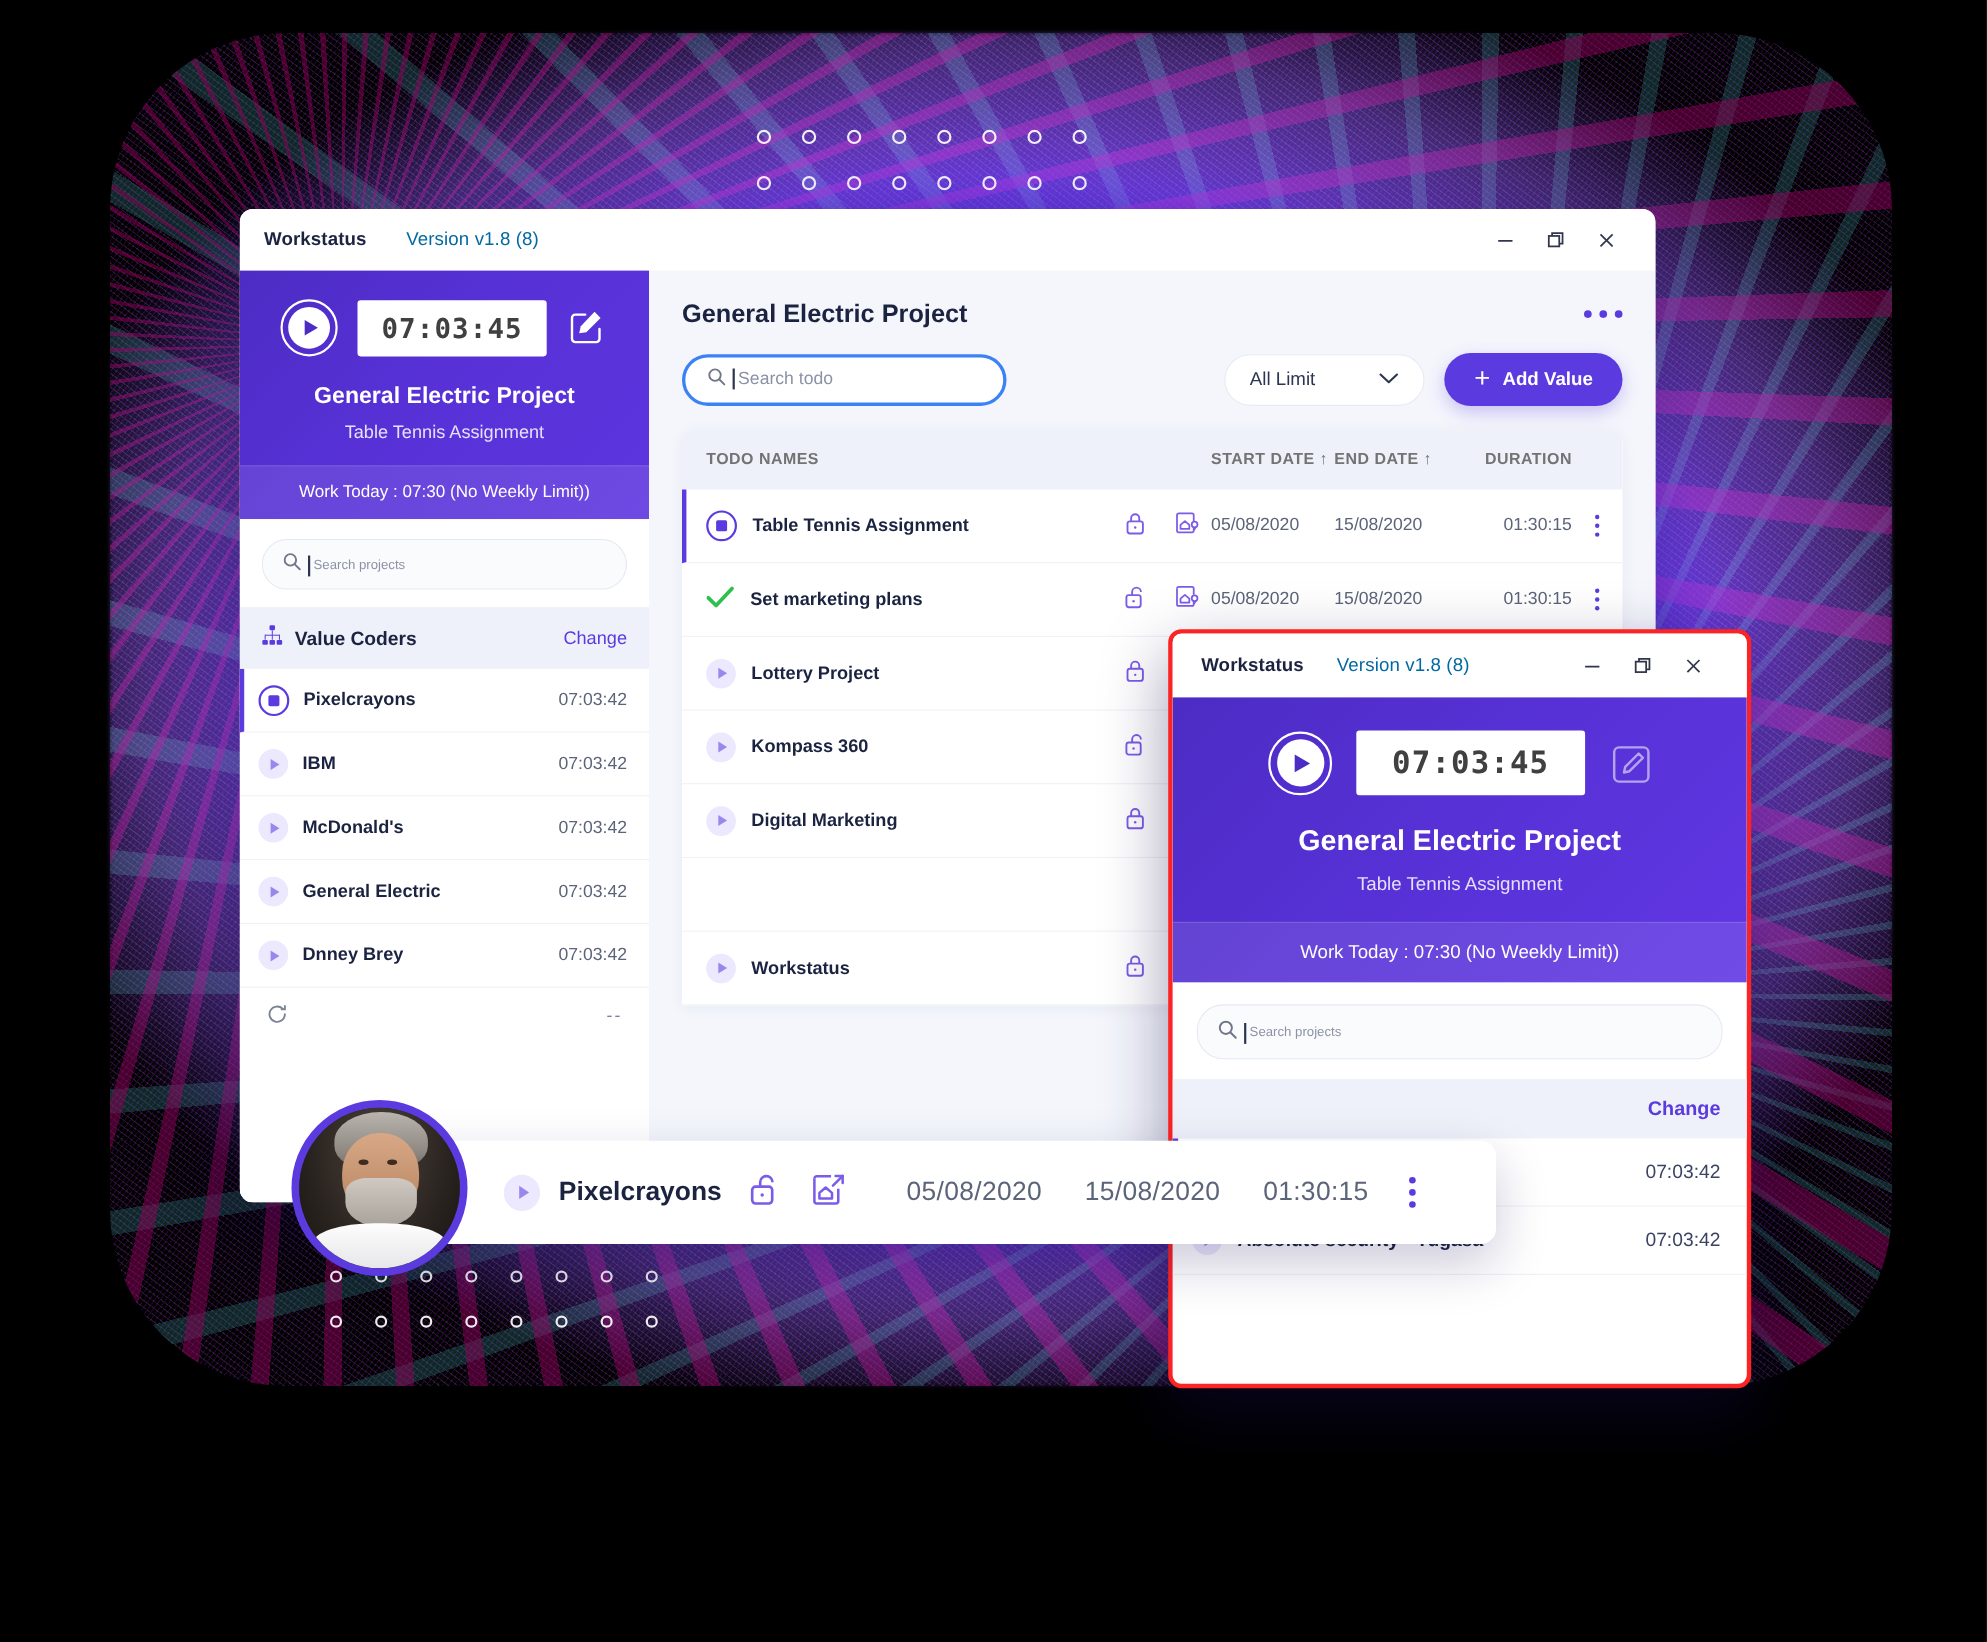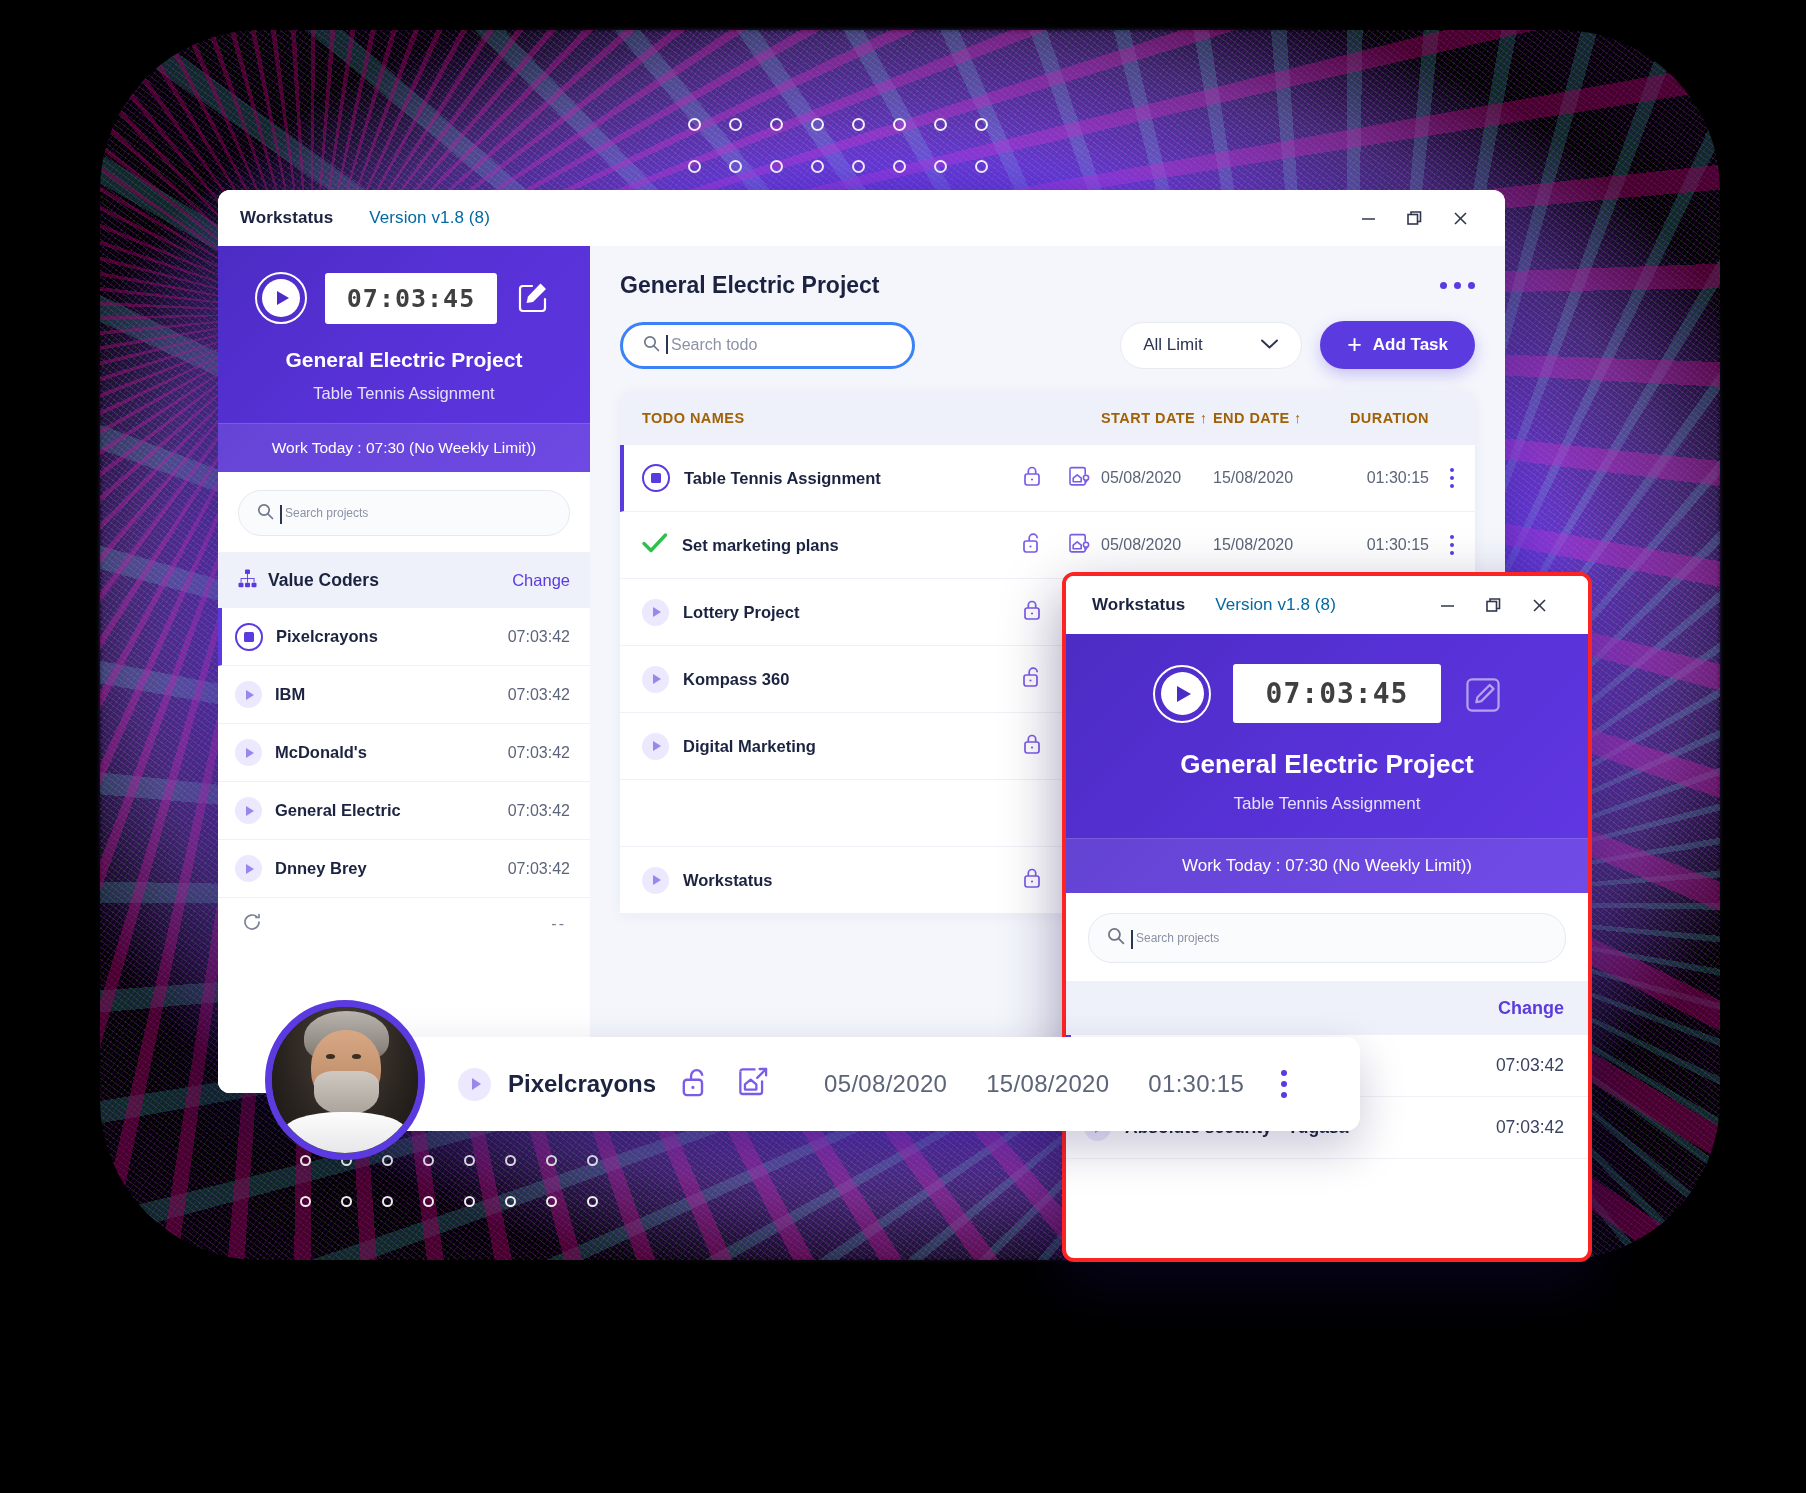--- a/index.html
+++ b/index.html
@@ -178,21 +178,21 @@
     font-size: 17px; font-weight: 700; box-shadow: 0 6px 16px rgba(91,58,224,.28);
   }
   .btn-add .plus { font-size: 25px; font-weight: 400; line-height: 1; margin-top: -2px; }
 
   .table-card {
     margin-top: 22px; background: #fff; border-radius: 10px 10px 0 0; overflow: hidden;
     box-shadow: 0 2px 14px rgba(35,30,90,.05);
   }
   .thead {
     background: #eef1f9; height: 54px; display: flex; align-items: center;
-    font-size: 14.5px; font-weight: 700; color: #a16207; letter-spacing: .45px;
+    font-size: 14.5px; font-weight: 700; color: #737373; letter-spacing: .45px;
   }
   .c-name { flex: 1; padding-left: 22px; }
   .c-ico { width: 46px; text-align: center; }
   .c-date { width: 112px; text-align: left; }
   .c-dur  { width: 104px; text-align: right; }
   .c-kebab{ width: 46px; text-align: center; }
 
   .trow {
     height: 67px; display: flex; align-items: center;
     border-bottom: 1px solid #f0f1f6; font-size: 16.5px; color: #1b2340;
@@ -481,21 +481,21 @@
             <span>All Limit</span>
             <span>
               <svg width="19" height="12" viewBox="0 0 19 12" fill="none" stroke="#2b3450" stroke-width="1.9" stroke-linecap="round" stroke-linejoin="round">
                   <path d="M2 2.5L9.5 9.5L17 2.5"></path>
                 </svg>
             </span>
           </div>
 
           <div class="btn-add">
             <span class="plus">+</span>
-            <span>Add Task</span>
+            <span>Add Value</span>
           </div>
         </div>
 
         <div class="table-card">
 
           <div class="thead">
             <div class="c-name">TODO NAMES</div>
             <div class="c-ico"></div>
             <div class="c-ico"></div>
             <div class="c-date">START DATE ↑</div>

